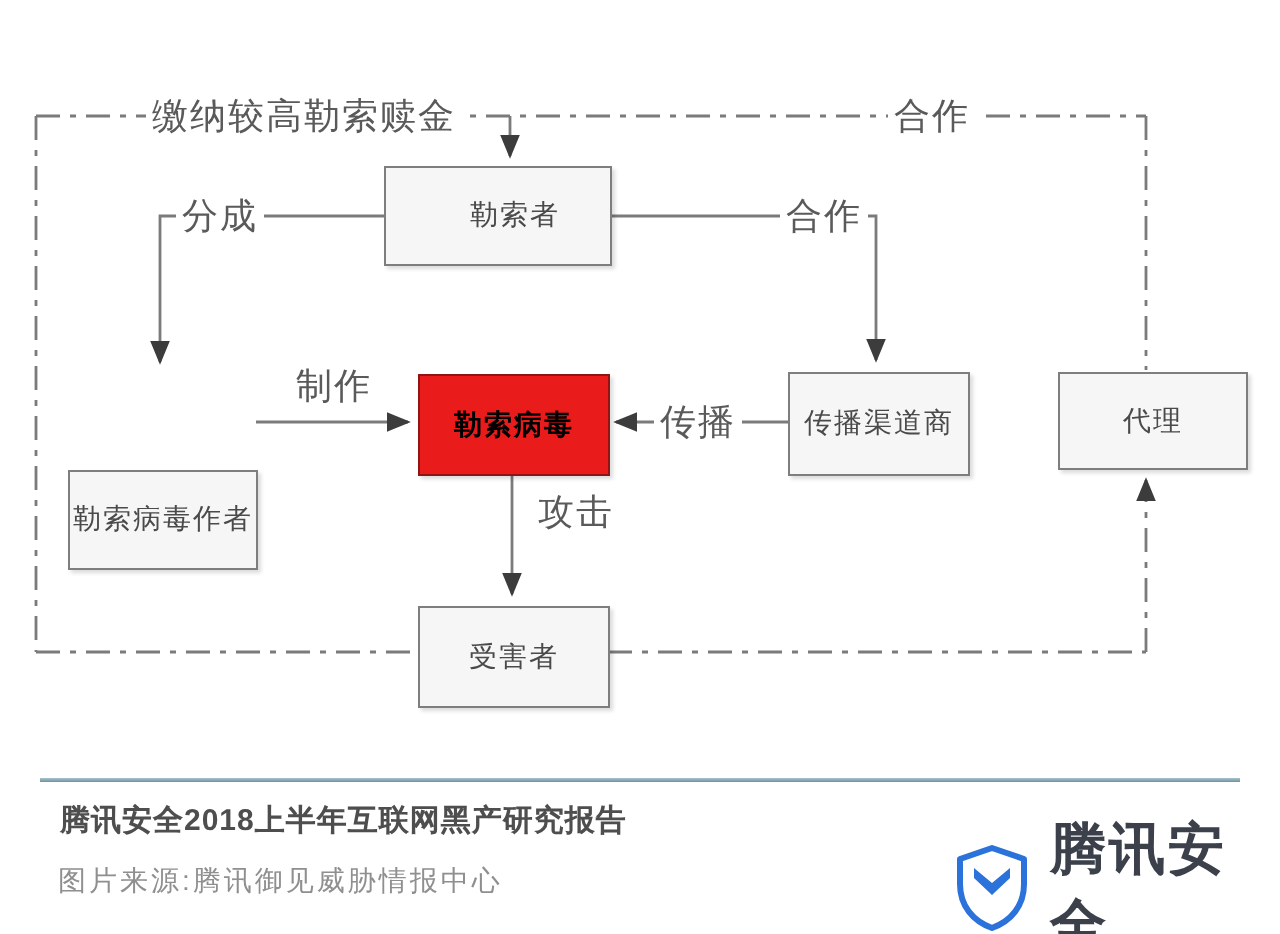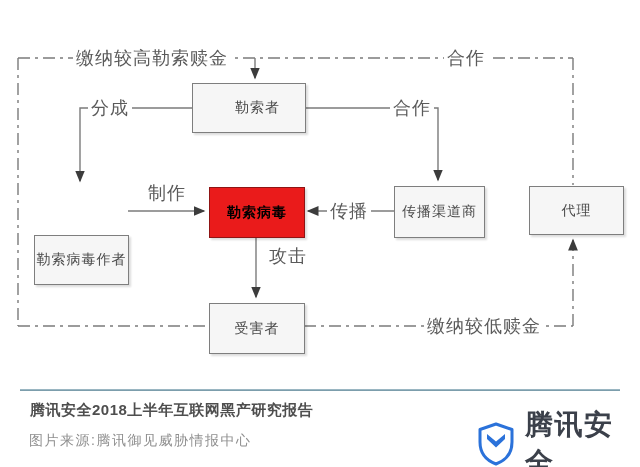--- a/index.html
+++ b/index.html
@@ -97,21 +97,20 @@
   <div class="node" id="node-agent">代理</div>
   <div class="node" id="node-victim">受害者</div>
 
   <span class="edge-label" id="label-pay-high">缴纳较高勒索赎金</span>
   <span class="edge-label" id="label-coop-top">合作</span>
   <span class="edge-label" id="label-share">分成</span>
   <span class="edge-label" id="label-coop-inner">合作</span>
   <span class="edge-label" id="label-make">制作</span>
   <span class="edge-label" id="label-spread">传播</span>
   <span class="edge-label" id="label-attack">攻击</span>
-  <span class="edge-label" id="label-pay-low">缴纳较低赎金</span>
 
   <div id="divider"></div>
   <div id="report-title">腾讯安全2018上半年互联网黑产研究报告</div>
   <div id="image-source">图片来源:腾讯御见威胁情报中心</div>
 
   <div id="brand">
     <span style="display:flex;">
       <svg width="40" height="44" viewBox="0 0 40 44">
         <path d="M20 2 L36 7.5 V20 C36 31 29.5 38.5 20 42 C10.5 38.5 4 31 4 20 V7.5 Z" fill="none" stroke="#2b72da" stroke-width="3" stroke-linejoin="round"></path>
         <path d="M11 12 L20 19.5 L29 12 L29 17 L20 25.5 L11 17 Z" fill="#2b72da"></path>

